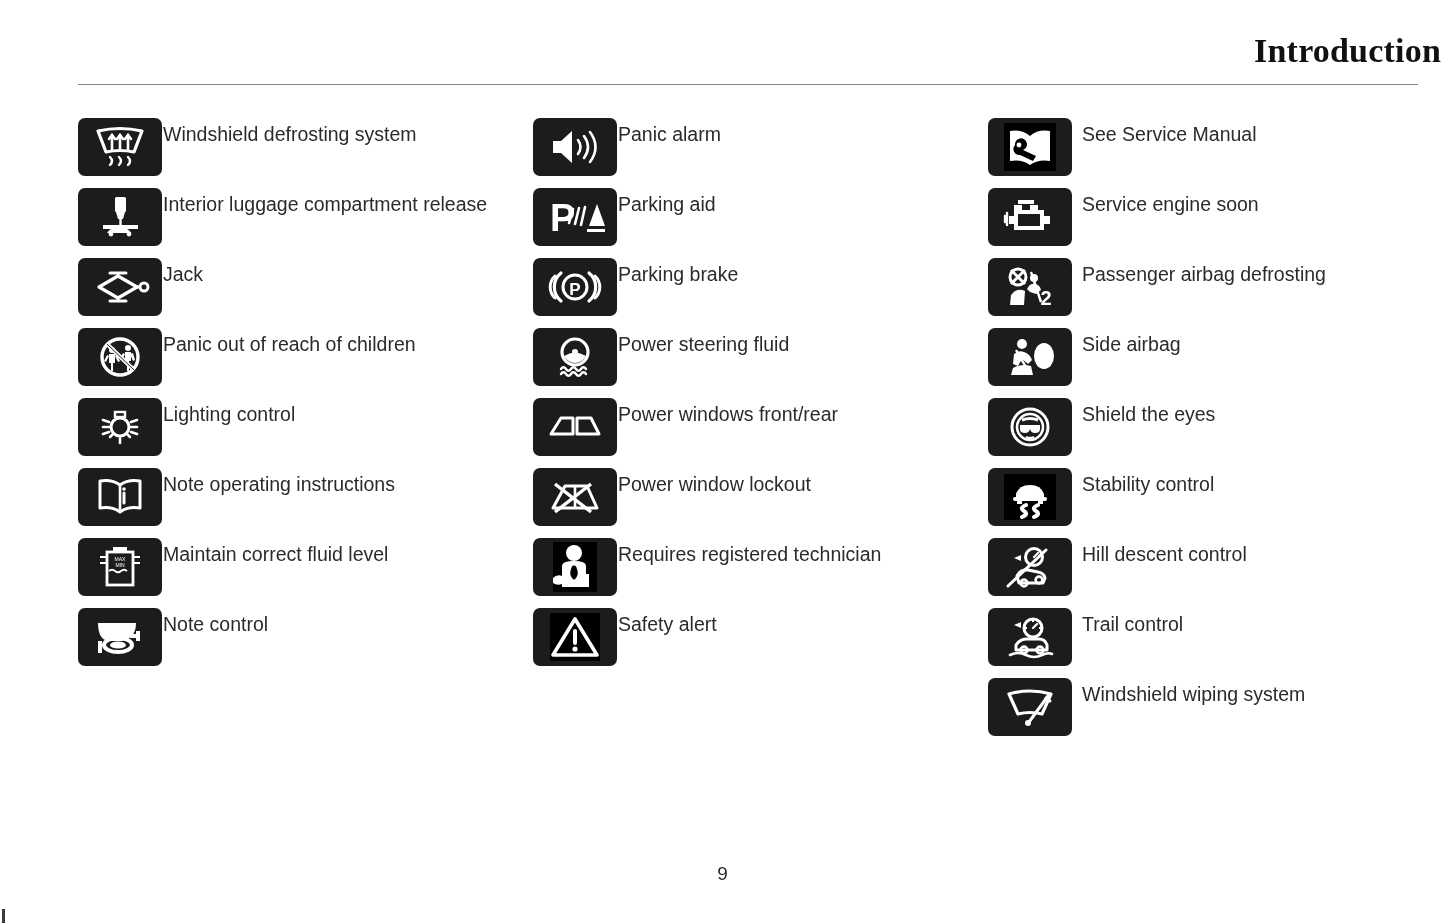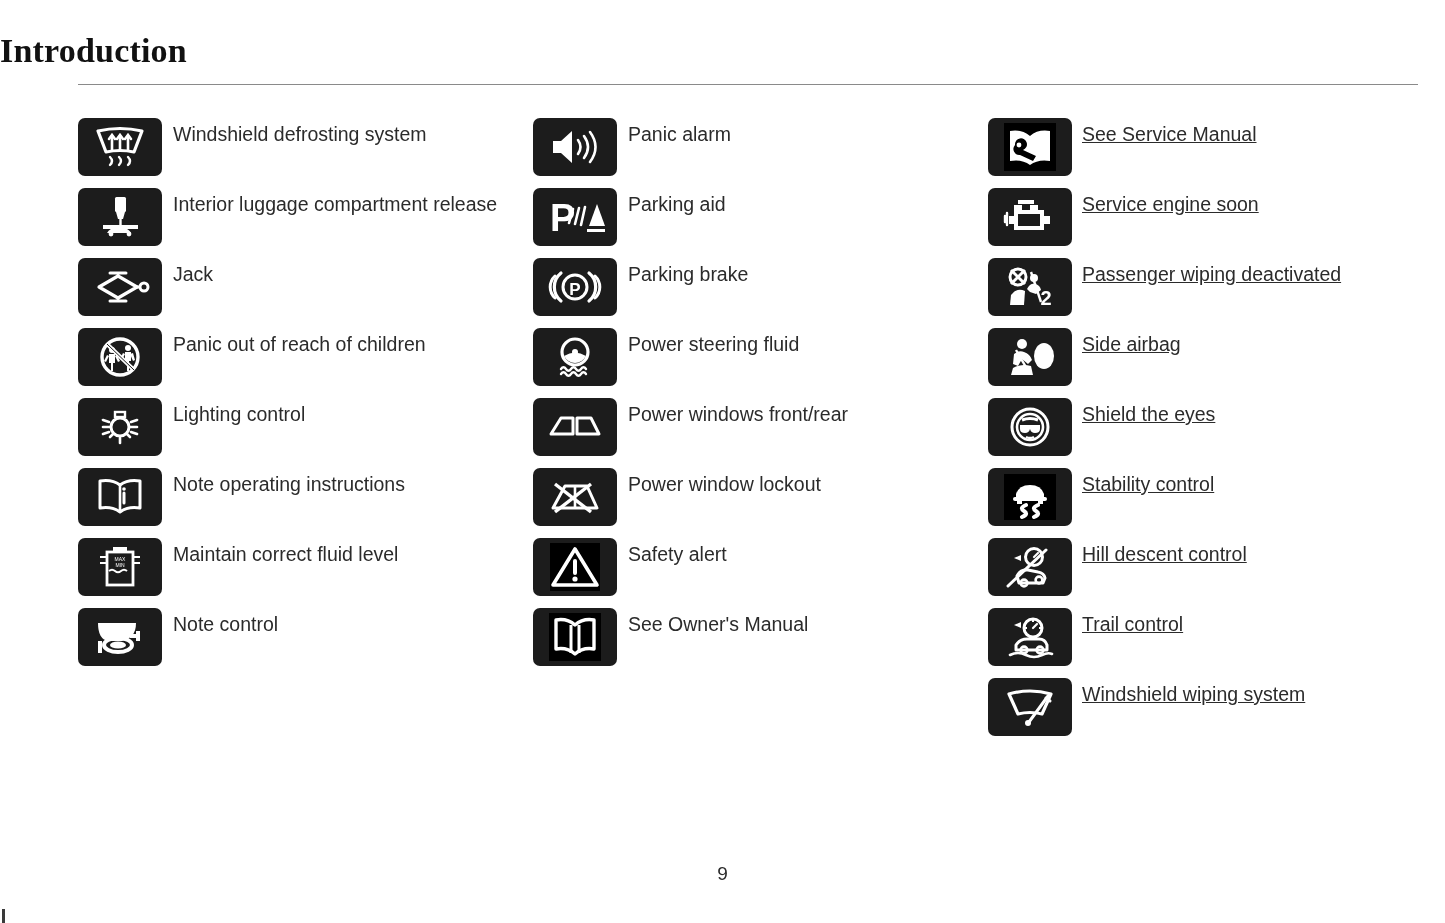--- a/index.html
+++ b/index.html
@@ -12,22 +12,22 @@
   }
   #page {
     position: relative;
     width: 1445px; height: 923px;
     background: #fff;
     overflow: hidden;
   }
   
   .page-title {
     position: absolute;
-    top: 32px; left: 0; right: 12px;
-    text-align: left;
+    top: 32px; left: 0; right: 4px;
+    text-align: right;
     font-family: "Liberation Serif", serif;
     font-size: 34px;
     font-weight: 700;
     color: #111;
     letter-spacing: 0.2px;
   }
   .title-rule {
     position: absolute;
     top: 84px;
     left: 78px;
@@ -64,28 +64,28 @@
     display: flex;
     align-items: center;
     justify-content: center;
     overflow: hidden;
   }
   .sym-box.square-bg {
     background: #1c1c1c;
   }
   .sym-box svg { display: block; }
   .sym-label {
-    margin-left: 11px;
+    margin-left: 1px;
     font-size: 19.5px;
     line-height: 24px;
     color: #2b2b2b;
     padding-top: 4px;
     font-family: "Liberation Sans", sans-serif;
   }
-  .col-3 .sym-label { margin-left: 10px; text-decoration: underline; }
+  .col-3 .sym-label { margin-left: 10px; }
 
   
   .page-number {
     position: absolute;
     bottom: 38px;
     left: 0; right: 0;
     text-align: center;
     font-size: 19px;
     color: #2b2b2b;
   }
@@ -321,43 +321,47 @@
           <svg width="60" height="46" viewBox="0 0 60 46">
             <path d="M8 34 L20 12 L42 12 L52 34 Z" fill="none" stroke="#fff" stroke-width="3" stroke-linejoin="round"></path>
             <path d="M30 12 L30 34" stroke="#fff" stroke-width="2.6"></path>
             <path d="M10 10 L46 38" stroke="#fff" stroke-width="3.4"></path>
             <path d="M46 10 L10 38" stroke="#fff" stroke-width="3.4"></path>
           </svg>
         </div>
         <div class="sym-label">Power window lockout</div>
       </div>
 
+      <div class="sym-row">
+        <div class="sym-box square-bg">
+          <svg width="60" height="50" viewBox="0 0 60 50">
+            <rect x="8" y="0" width="44" height="50" fill="#000"></rect>
+            <circle cx="29" cy="11" r="8" fill="#fff"></circle>
+            <path d="M17 24 q0 -5 12 -5 q12 0 12 5 L41 45 L17 45 Z" fill="#fff"></path>
+            <path d="M26 27 q3 -4 6 0 q2 5 -1 9 q-2 3 -4 0 q-3 -4 -1 -9 z" fill="#000"></path>
+            <circle cx="29" cy="26" r="2.5" fill="#000"></circle>
+            <path d="M8 36 q4 -4 9 -2 L17 42 q-5 2 -9 -1 z" fill="#fff"></path>
+            <rect x="41" y="32" width="3" height="13" fill="#fff"></rect>
+          </svg>
+        </div>
+        <div class="sym-label">Requires registered technician</div>
+      </div>
 
       <div class="sym-row">
         <div class="sym-box square-bg">
           <svg width="54" height="48" viewBox="0 0 54 48">
             <rect x="2" y="0" width="50" height="48" fill="#000"></rect>
             <path d="M27 6 L49 42 L5 42 Z" fill="none" stroke="#fff" stroke-width="3.6" stroke-linejoin="round"></path>
             <path d="M27 18 L27 30" stroke="#fff" stroke-width="4" stroke-linecap="round"></path>
             <circle cx="27" cy="36" r="2.6" fill="#fff"></circle>
           </svg>
         </div>
         <div class="sym-label">Safety alert</div>
       </div>
 
-      <div class="sym-row">
-        <div class="sym-box square-bg">
-          <svg width="56" height="48" viewBox="0 0 56 48">
-            <rect x="2" y="0" width="52" height="48" fill="#000"></rect>
-            <path d="M28 12 Q20 5 9 7 L9 36 Q20 34 28 41 Q36 34 47 36 L47 7 Q36 5 28 12 Z" fill="none" stroke="#fff" stroke-width="3.4" stroke-linejoin="round"></path>
-            <path d="M24 12 L24 40 M32 12 L32 40" stroke="#fff" stroke-width="3"></path>
-          </svg>
-        </div>
-        <div class="sym-label">See Owner's Manual</div>
-      </div>
 
     </div>
 
     <div class="column col-3">
 
       <div class="sym-row">
         <div class="sym-box square-bg">
           <svg width="56" height="48" viewBox="0 0 56 48">
             <rect x="2" y="0" width="52" height="48" fill="#000"></rect>
             <path d="M28 13 Q20 6 8 8 L8 38 Q20 36 28 42 Q36 36 48 38 L48 8 Q36 6 28 13 Z" fill="#fff"></path>
@@ -386,21 +390,21 @@
           <svg width="60" height="46" viewBox="0 0 60 46">
             <circle cx="18" cy="13" r="8" fill="none" stroke="#fff" stroke-width="3"></circle>
             <path d="M11 6 L25 20 M25 6 L11 20" stroke="#fff" stroke-width="3"></path>
             <circle cx="34" cy="14" r="4" fill="#fff"></circle>
             <path d="M27 25 q3 -6 8 -5 q5 1 6 6 L36 30 L30 28 z" fill="#fff"></path>
             <path d="M11 31 q6 -8 14 -4 L24 41 L10 41 z" fill="#fff"></path>
             <path d="M31 8 L41 38" stroke="#fff" stroke-width="2.4"></path>
             <text x="46" y="41" font-family="Liberation Sans, sans-serif" font-size="20" font-weight="bold" fill="#fff" text-anchor="middle">2</text>
           </svg>
         </div>
-        <div class="sym-label">Passenger wiping deactivated</div>
+        <div class="sym-label">Passenger airbag defrosting</div>
       </div>
 
       <div class="sym-row">
         <div class="sym-box">
           <svg width="60" height="46" viewBox="0 0 60 46">
             <circle cx="22" cy="10" r="5" fill="#fff"></circle>
             <path d="M14 20 q5 -4 10 -2 q6 2 8 8 L28 30 L22 25 L18 32 L13 30 z" fill="#fff"></path>
             <path d="M13 34 q8 -5 18 -2 L33 41 L11 41 z" fill="#fff"></path>
             <path d="M16 16 L30 40" stroke="#fff" stroke-width="2.4"></path>
             <ellipse cx="44" cy="22" rx="10" ry="13" fill="#fff"></ellipse>

